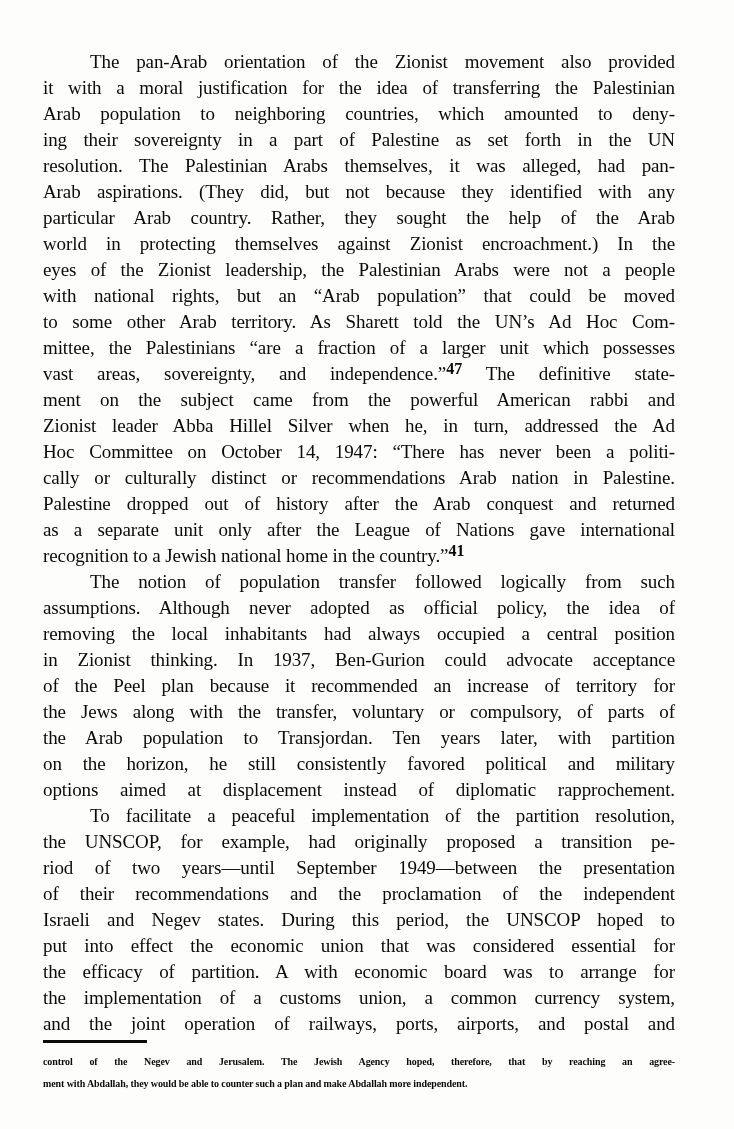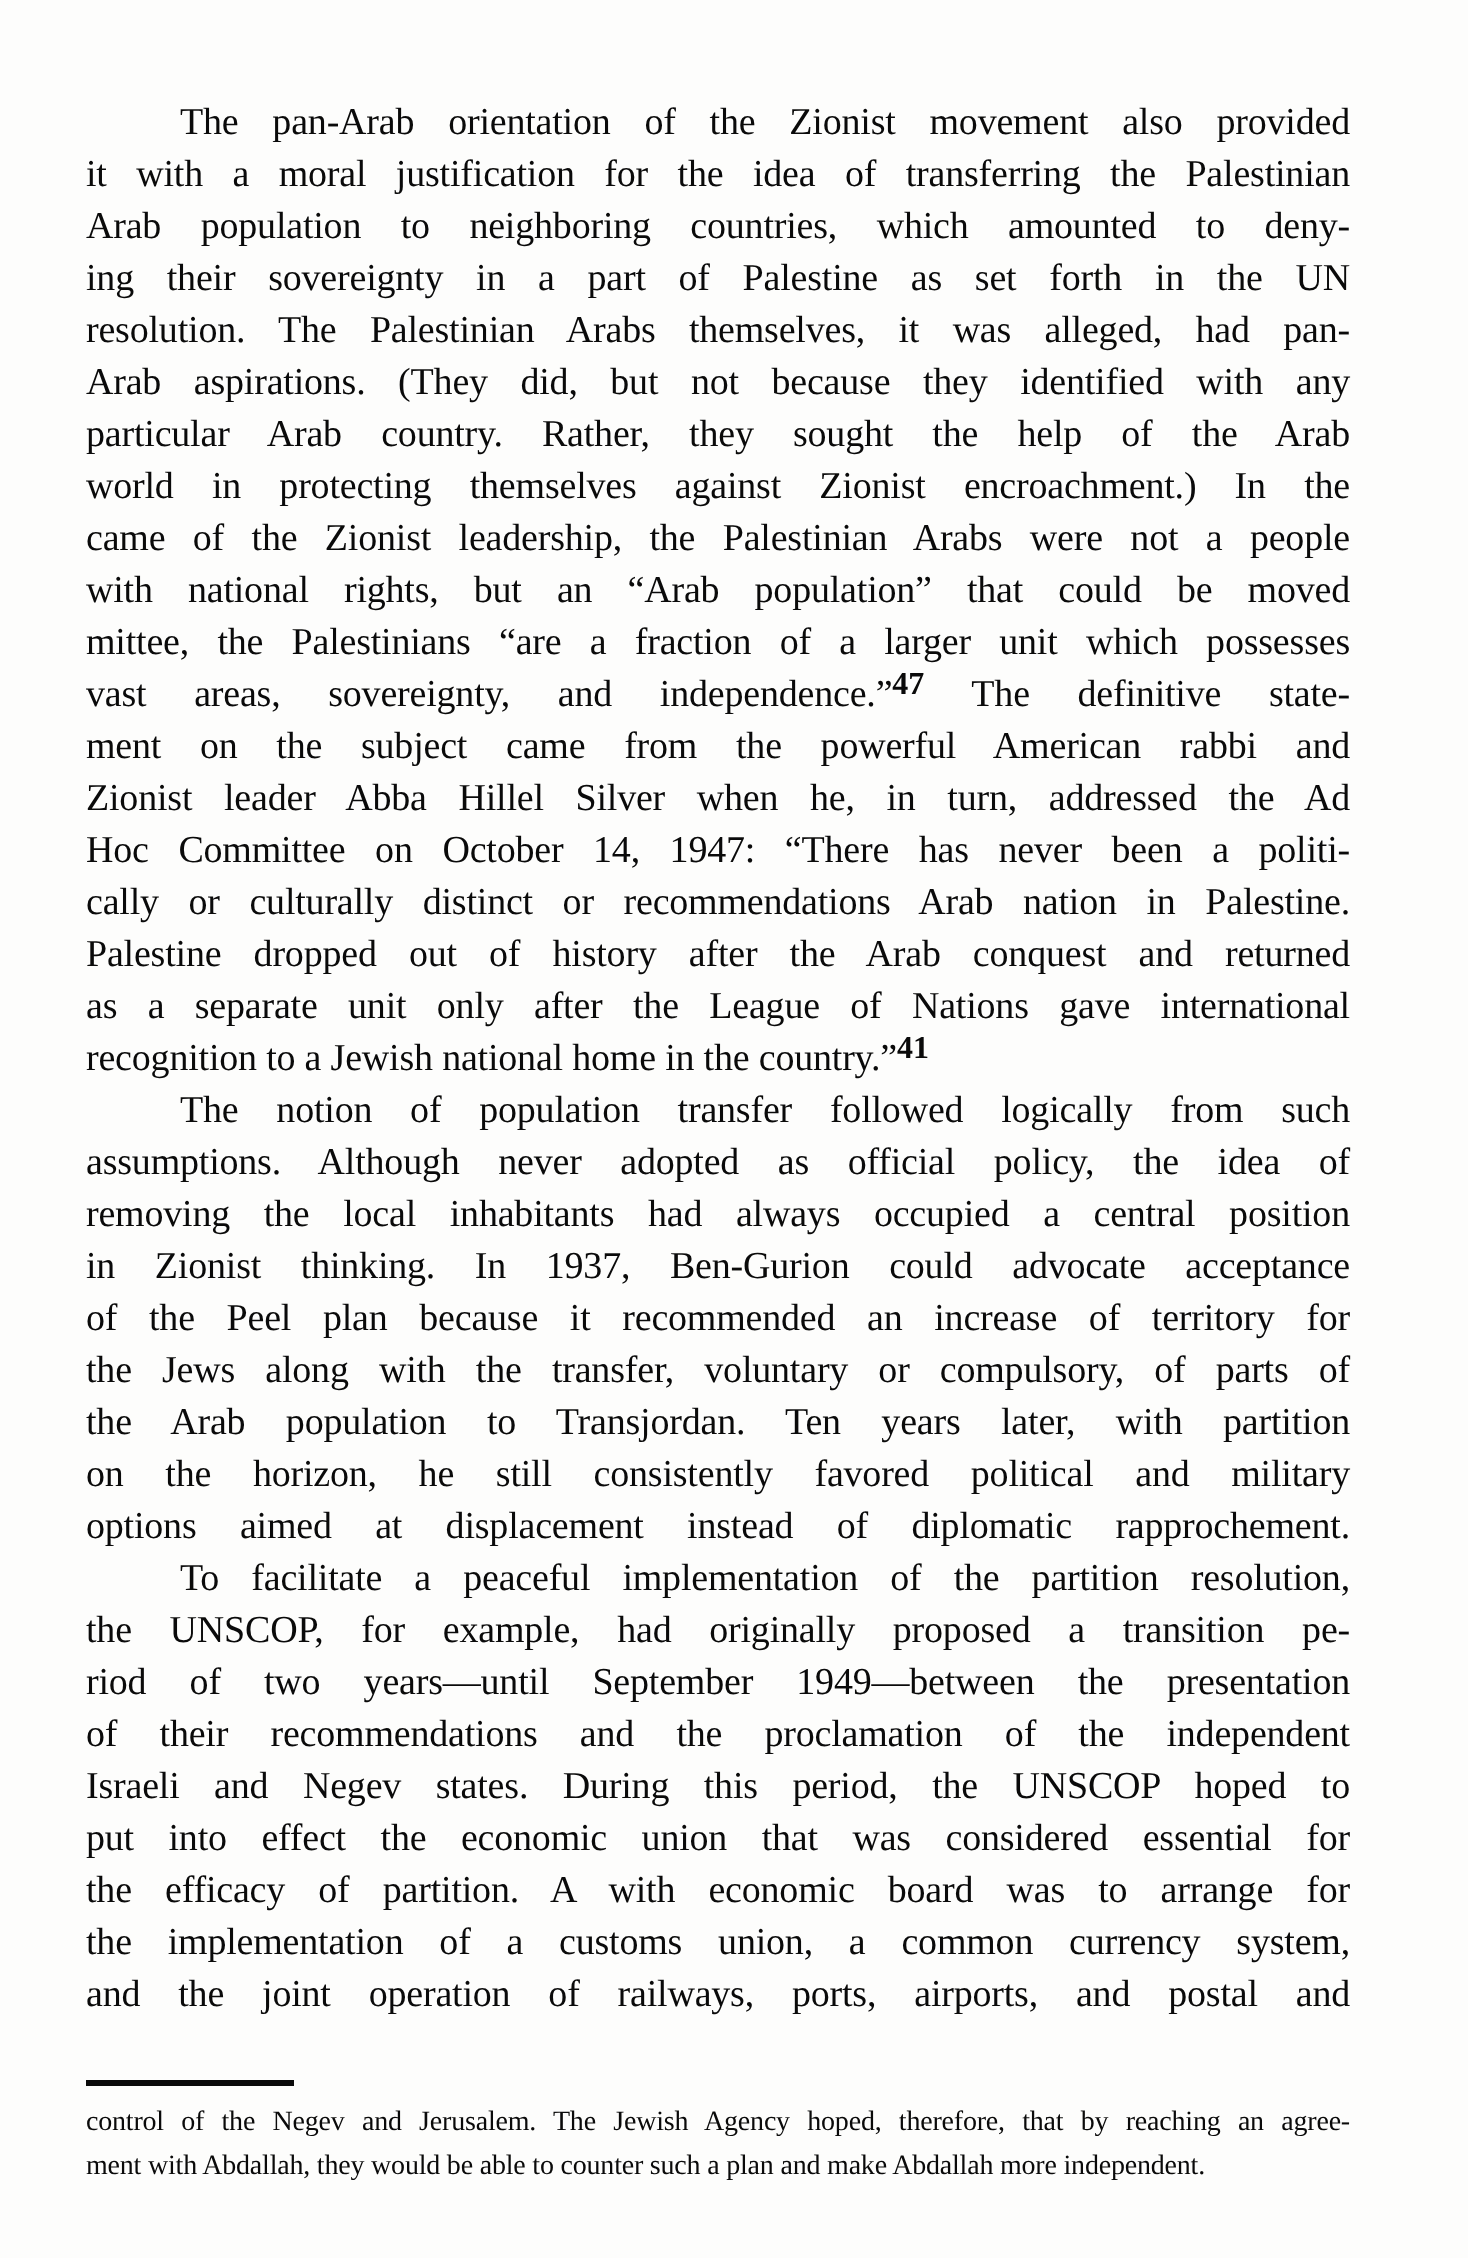--- a/index.html
+++ b/index.html
@@ -48,44 +48,46 @@
     font-family: "Liberation Serif", "DejaVu Serif", serif;
     color: #0a0a0a;
   }
   .footnote-rule {
     width: 104px;
     height: 3px;
     background: #0a0a0a;
     margin: 0 0 8px 0;
   }
   .fn-line {
-    font-size: 14px;
+    font-size: 10px;
     line-height: 21.5px;
     text-align: justify;
     text-align-last: justify;
     letter-spacing: -0.1px;
+    font-weight: bold;
   }
   .fn-line.fn-last { text-align-last: left; }
 </style>
 </head>
 <body>
 
 <div class="page">
   <div class="body-text">
       <div class="paragraph">
         <div class="line indent"><span>The pan-Arab orientation of the Zionist movement also provided</span></div>
         <div class="line"><span>it with a moral justification for the idea of transferring the Palestinian</span></div>
         <div class="line"><span>Arab population to neighboring countries, which amounted to deny-</span></div>
         <div class="line"><span>ing their sovereignty in a part of Palestine as set forth in the UN</span></div>
         <div class="line"><span>resolution. The Palestinian Arabs themselves, it was alleged, had pan-</span></div>
         <div class="line"><span>Arab aspirations. (They did, but not because they identified with any</span></div>
         <div class="line"><span>particular Arab country. Rather, they sought the help of the Arab</span></div>
         <div class="line"><span>world in protecting themselves against Zionist encroachment.) In the</span></div>
-        <div class="line"><span>came of the Zionist leadership, the Palestinian Arabs were not a people</span></div>
+        <div class="line"><span>eyes of the Zionist leadership, the Palestinian Arabs were not a people</span></div>
         <div class="line"><span>with national rights, but an “Arab population” that could be moved</span></div>
+        <div class="line"><span>to some other Arab territory. As Sharett told the UN’s Ad Hoc Com-</span></div>
         <div class="line"><span>mittee, the Palestinians “are a fraction of a larger unit which possesses</span></div>
         <div class="line"><span>vast areas, sovereignty, and independence.”</span><sup class="fnref">47</sup><span> The definitive state-</span></div>
         <div class="line"><span>ment on the subject came from the powerful American rabbi and</span></div>
         <div class="line"><span>Zionist leader Abba Hillel Silver when he, in turn, addressed the Ad</span></div>
         <div class="line"><span>Hoc Committee on October 14, 1947: “There has never been a politi-</span></div>
         <div class="line"><span>cally or culturally distinct or recommendations Arab nation in Palestine.</span></div>
         <div class="line"><span>Palestine dropped out of history after the Arab conquest and returned</span></div>
         <div class="line"><span>as a separate unit only after the League of Nations gave international</span></div>
         <div class="line no-fill"><span>recognition to a Jewish national home in the country.”</span><sup class="fnref">41</sup></div>
       </div>

